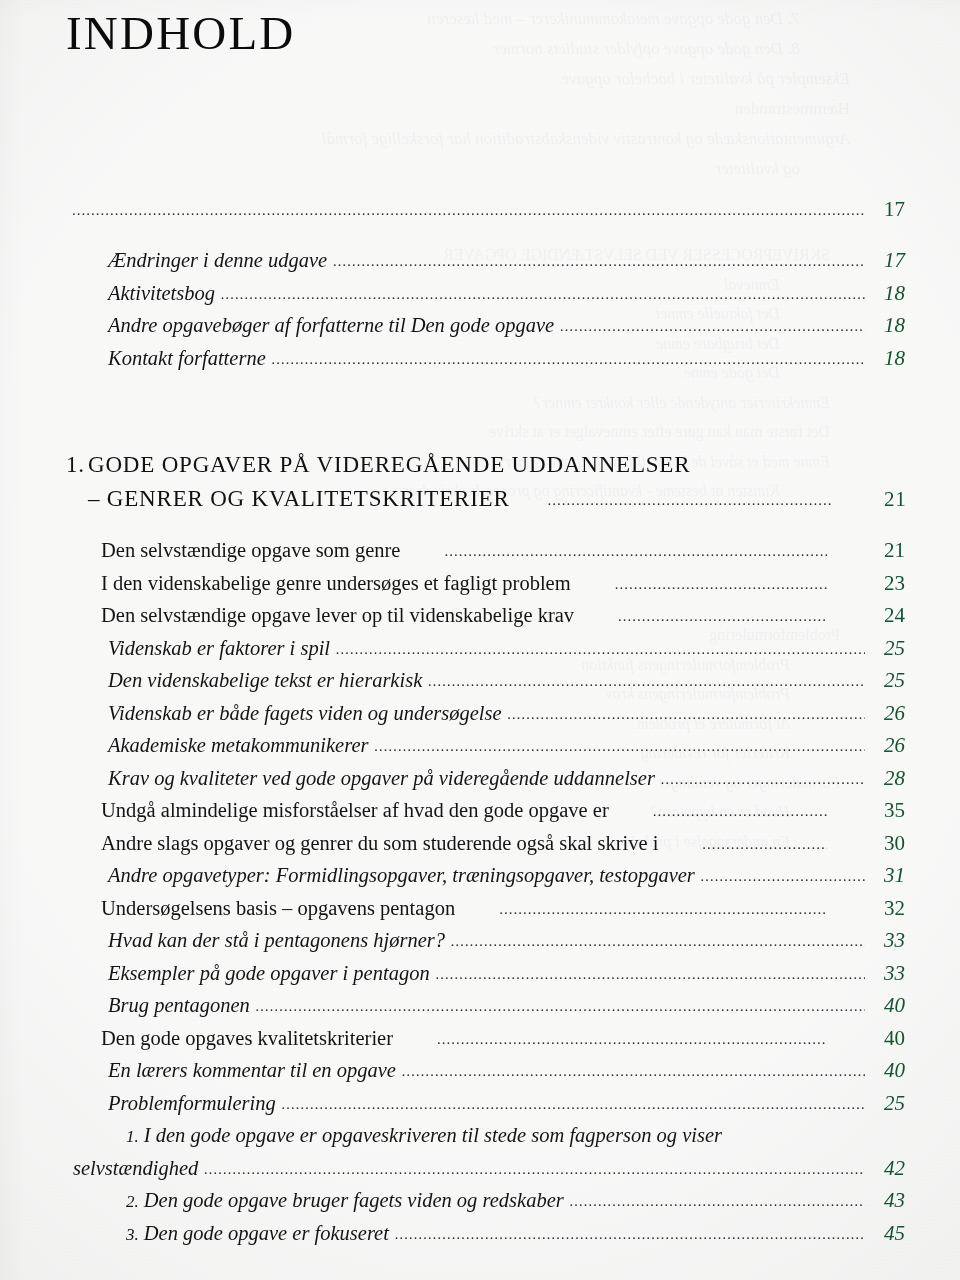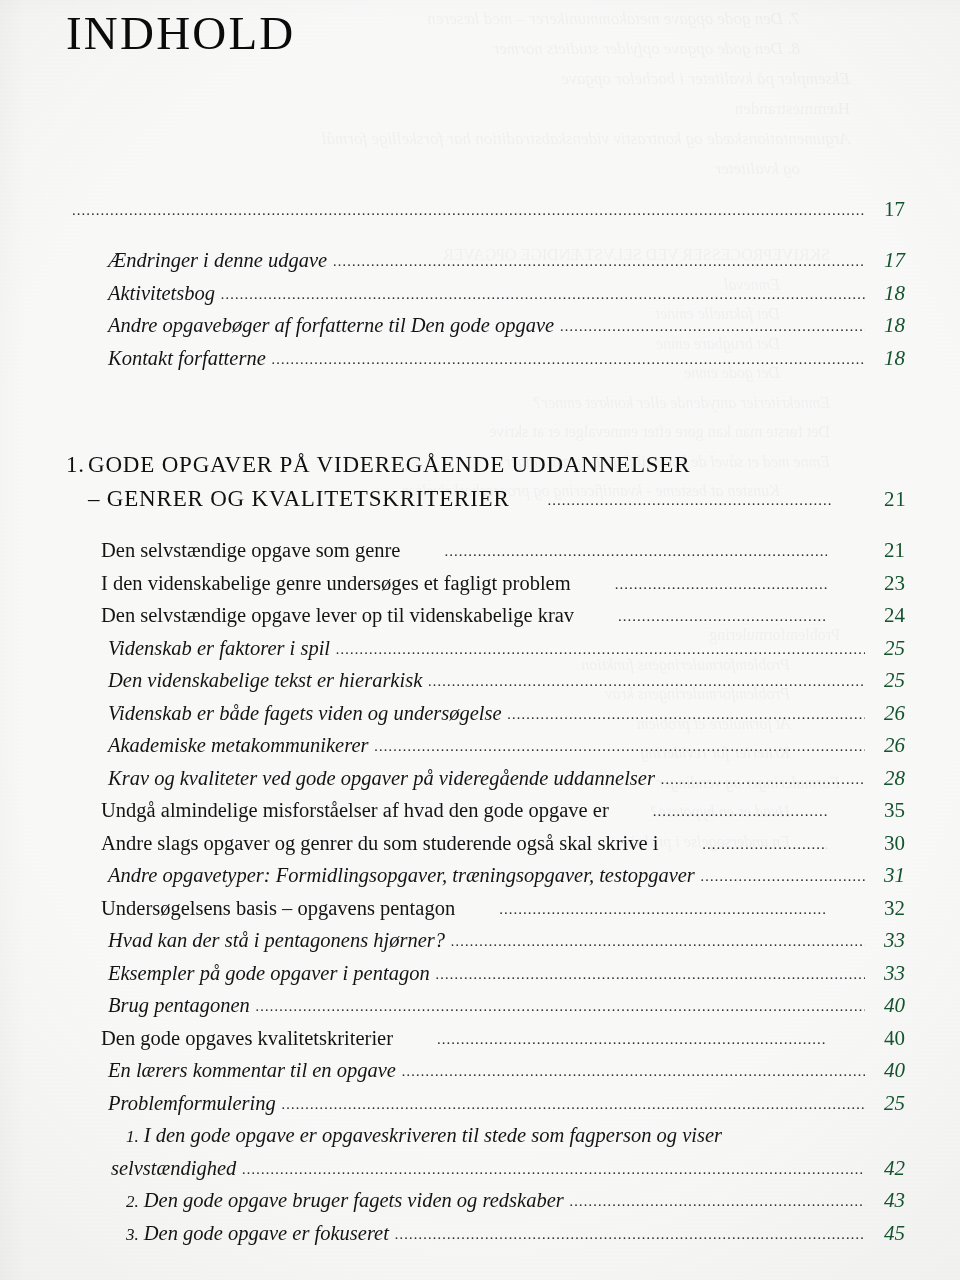--- a/index.html
+++ b/index.html
@@ -171,21 +171,21 @@
     margin-right: 30px;
     font-style: italic;
   }
   .row.num .nmark {
     flex: 0 0 auto;
     font-size: 17px;
     font-style: italic;
     padding-right: 5px;
   }
   .row.cont {
-    margin-left: 111px;
+    margin-left: 73px;
     margin-right: 30px;
     font-style: italic;
   }
 
   .gap-sm { height: 17px; }
   .gap-md { height: 28px; }
 </style>
 </head>
 <body>
 

